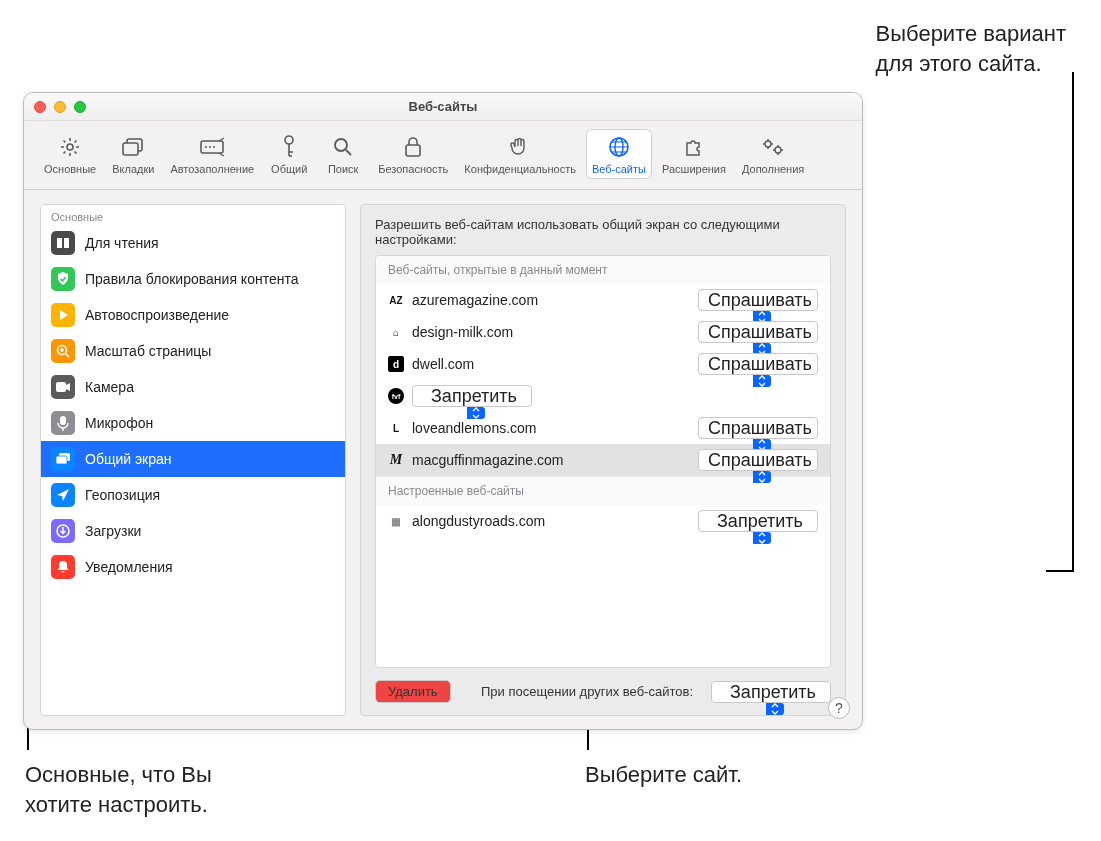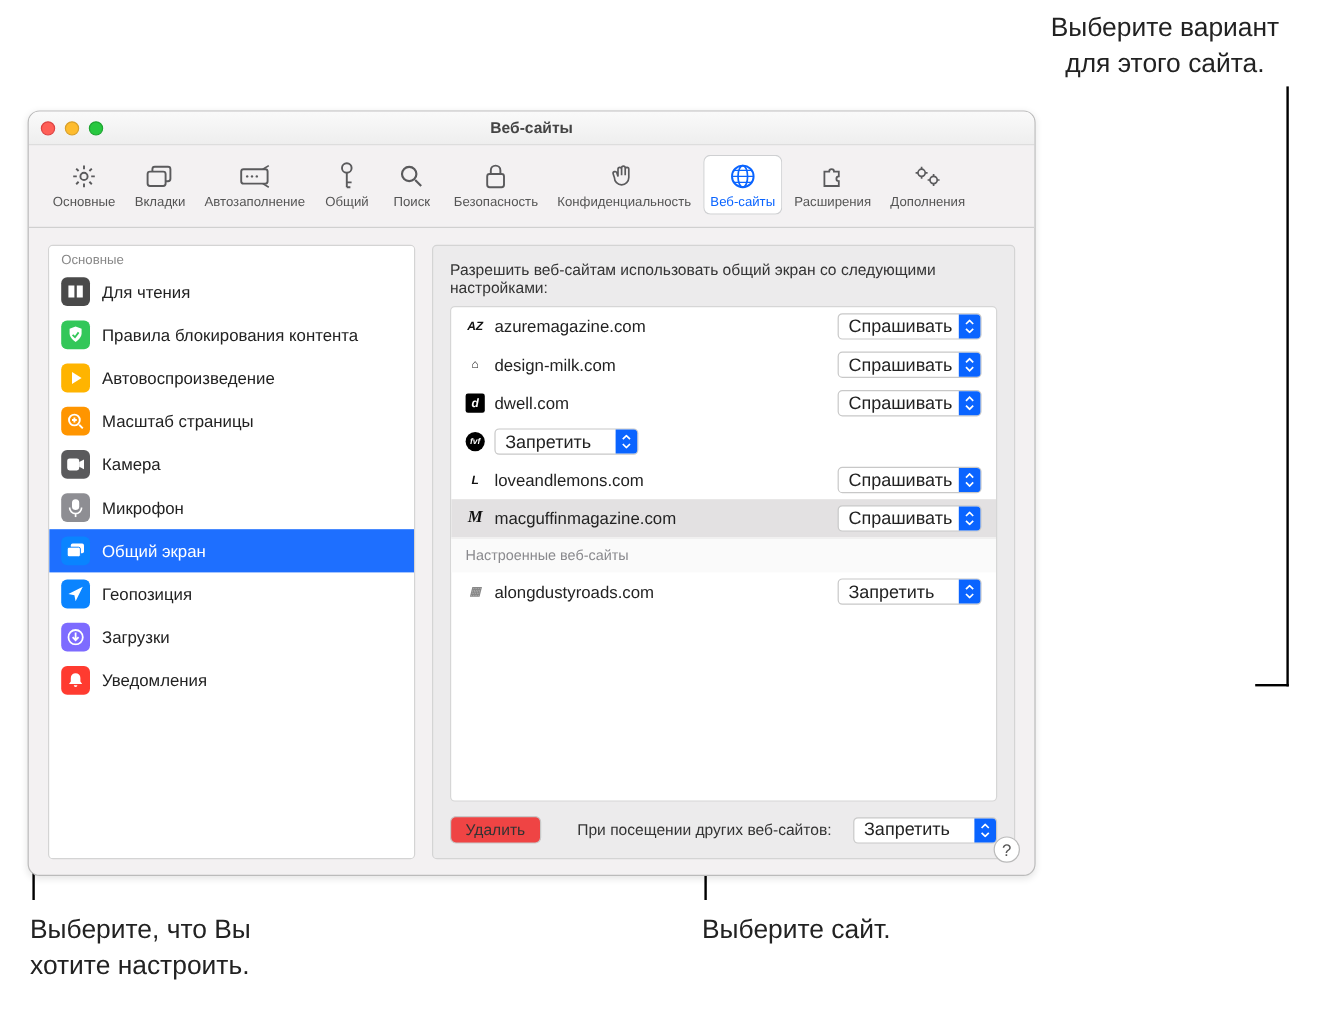--- a/index.html
+++ b/index.html
@@ -116,27 +116,27 @@
   }
   .section-header{
     font-size:12px;color:#8a8a8e;padding:7px 12px;background:#fafafa;
   }
   .site-row{
     display:flex;align-items:center;padding:5px 12px;gap:8px;
   }
   .site-row.highlight{background:#e3e1e2;}
   .site-row .favicon{
     width:16px;height:16px;display:flex;align-items:center;justify-content:center;
-    font-size:10px;font-weight:700;color:#111;flex:0 0 16px;font-style:italic;
+    font-size:10px;font-weight:700;color:#111;flex:0 0 16px;
   }
   .site-row .domain{flex:1;font-size:14px;color:#222;}
   .dropdown{
     display:flex;align-items:center;background:#fff;border:1px solid #c8c8c8;border-radius:4px;
-    font-size:15px;height:22px;min-width:120px;
-    padding-left:8px;position:relative;
+    font-size:18px;height:22px;min-width:120px;
+    padding-left:8px;position:relative;flex-direction:column;
   }
   .dropdown .dd-label{flex:1;padding-right:4px;}
   .dropdown .dd-btn{
     width:18px;height:100%;background:#0a64ff;
     border-top-right-radius:3px;border-bottom-right-radius:3px;
     display:flex;flex-direction:column;align-items:center;justify-content:center;gap:0;
   }
   .dd-btn svg{width:10px;height:6px;}
   .footer-row{
     display:flex;align-items:center;justify-content:space-between;margin-top:12px;gap:10px;
@@ -149,29 +149,29 @@
   .window-help{
     position:absolute;right:12px;bottom:10px;
     width:22px;height:22px;border:1px solid #bbb;border-radius:50%;
     display:flex;align-items:center;justify-content:center;font-size:14px;color:#555;background:#fff;
   }
   svg { display:block; }
 </style>
 </head>
 <body>
 
-<div class="callout" style="right:35px; top:8px; text-align:center;">
+<div class="callout" style="right:35px; top:19px; text-align:left;">
   <div>Выберите вариант</div>
   <div>для этого сайта.</div>
 </div>
 <div class="callout-line" style="left:1072px;top:72px;width:2px;height:500px;"></div>
 <div class="callout-line" style="left:1046px;top:570px;width:28px;height:2px;"></div>
 
 <div class="callout" style="left:25px; top:760px;">
-  <div>Выберите, что Вы</div>
+  <div>Основные, что Вы</div>
   <div>хотите настроить.</div>
 </div>
 <div class="callout-line" style="left:27px;top:620px;width:2px;height:130px;"></div>
 <div class="callout-line" style="left:27px;top:620px;width:40px;height:2px;"></div>
 
 <div class="callout" style="left:585px; top:760px;">
   <div>Выберите сайт.</div>
 </div>
 <div class="callout-line" style="left:587px;top:584px;width:2px;height:166px;"></div>
 
@@ -372,20 +372,21 @@
               </svg>
             </div>
                  <div>Уведомления</div>
           </div>
         </div>
     </div>
 
     <div class="main">
       <div class="heading">Разрешить веб-сайтам использовать общий экран со следующими настройками:</div>
       <div class="list-box">
+        <div class="section-header">Веб-сайты, открытые в данный момент</div>
         <div id="open-sites">
             <div class="site-row">
               <div class="favicon" style="">AZ</div>
                <div class="domain">azuremagazine.com</div>
                <div class="dropdown">
     <span class="dd-label">Спрашивать</span>
     <span class="dd-btn">
       <svg viewBox="0 0 10 6">
                     <path d="M2 4 L5 1 L8 4" stroke="#fff" stroke-width="1.4" fill="none"></path>
                   </svg>

